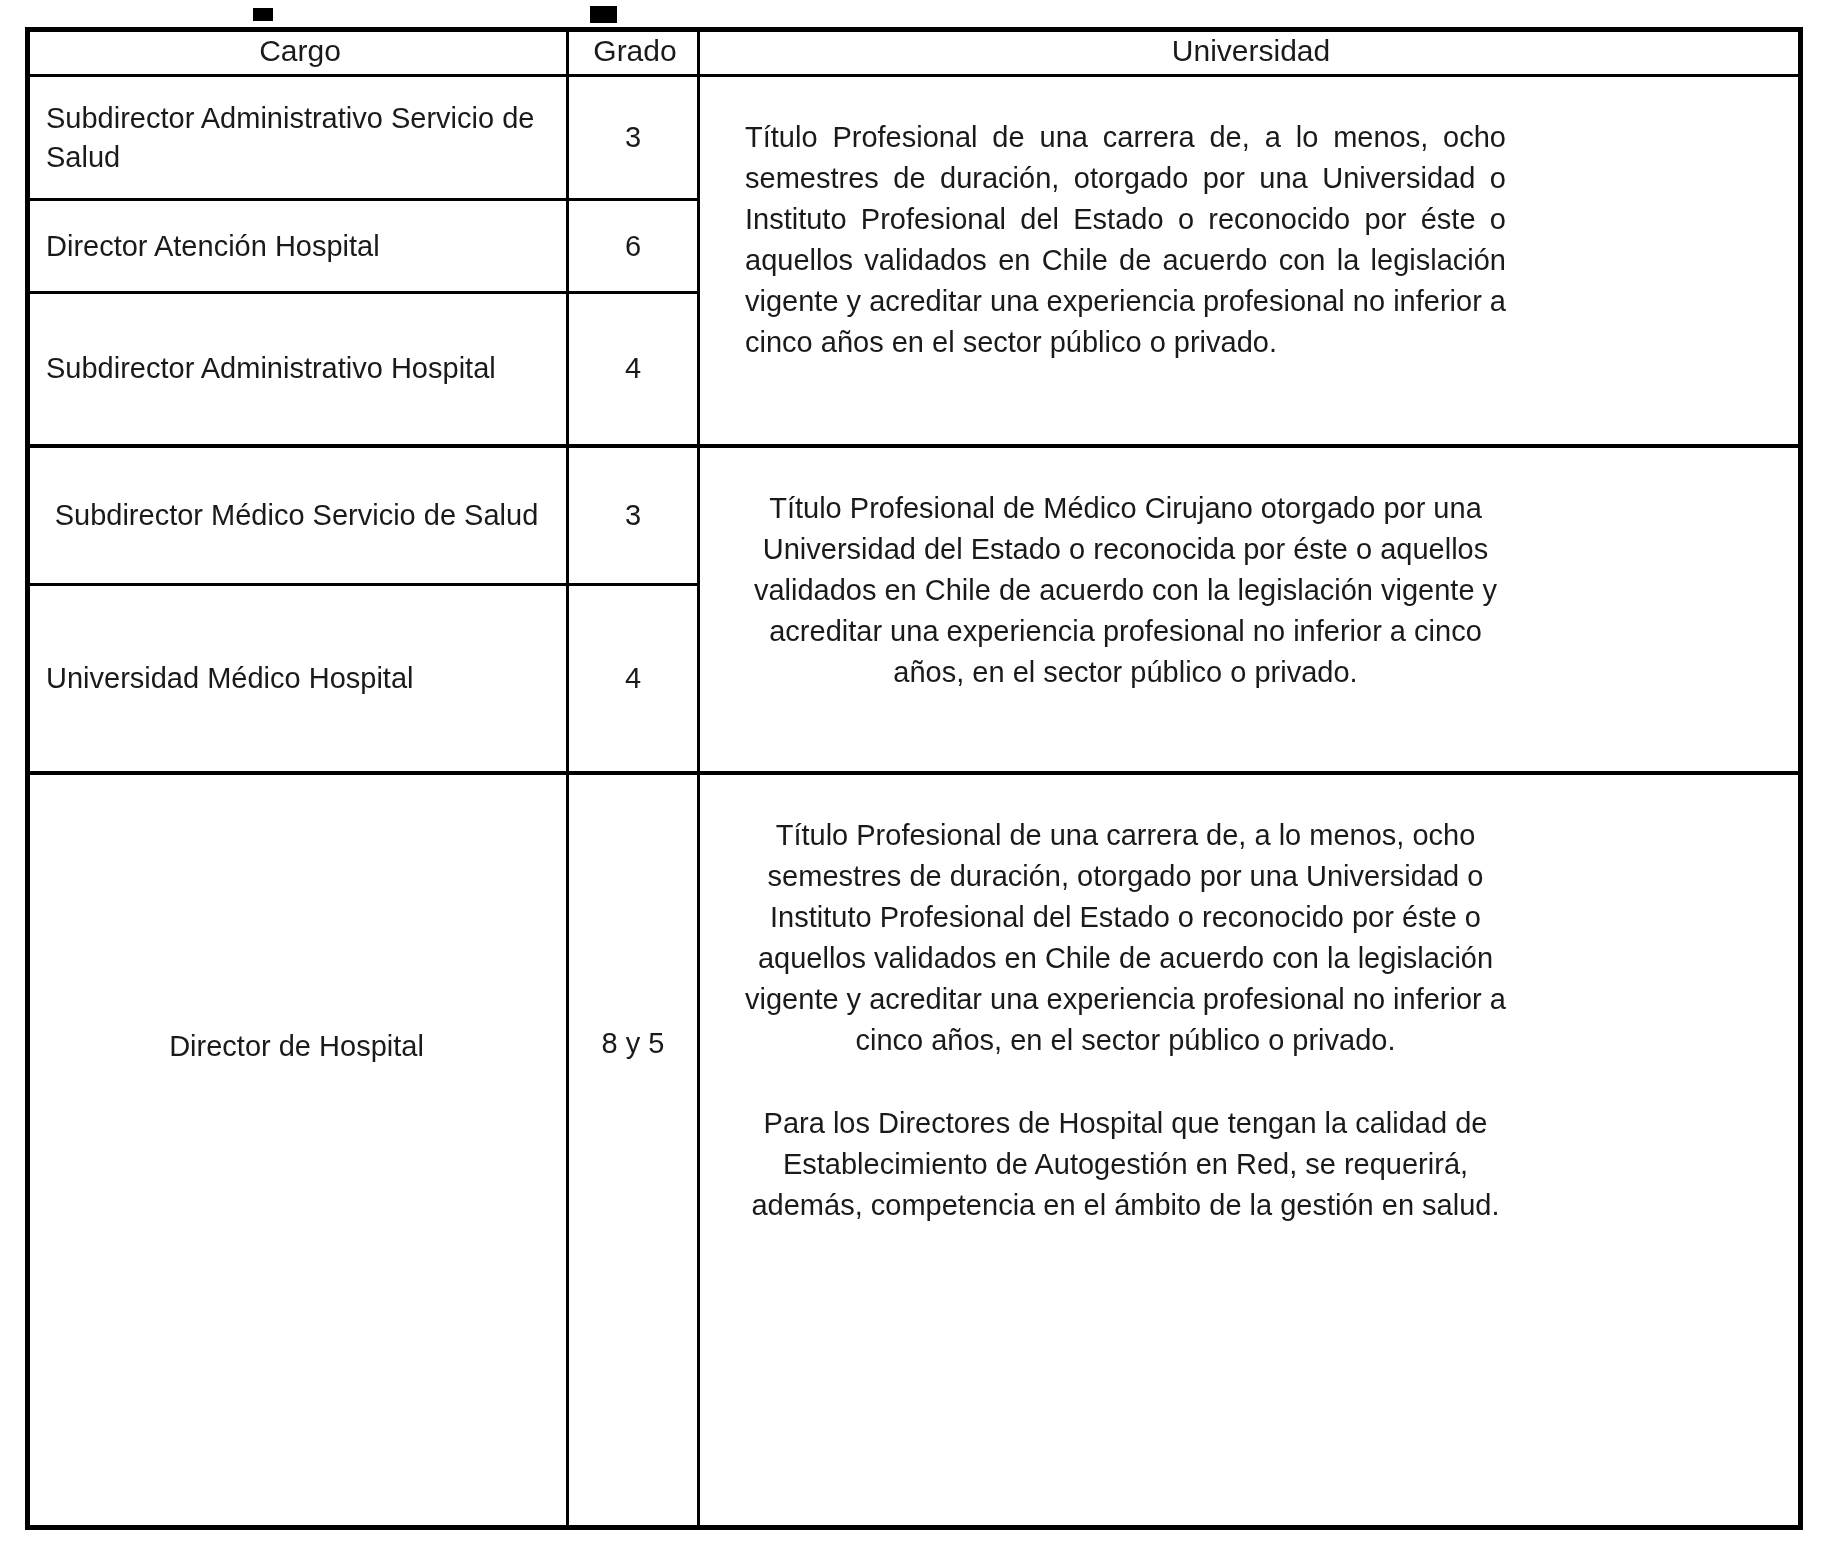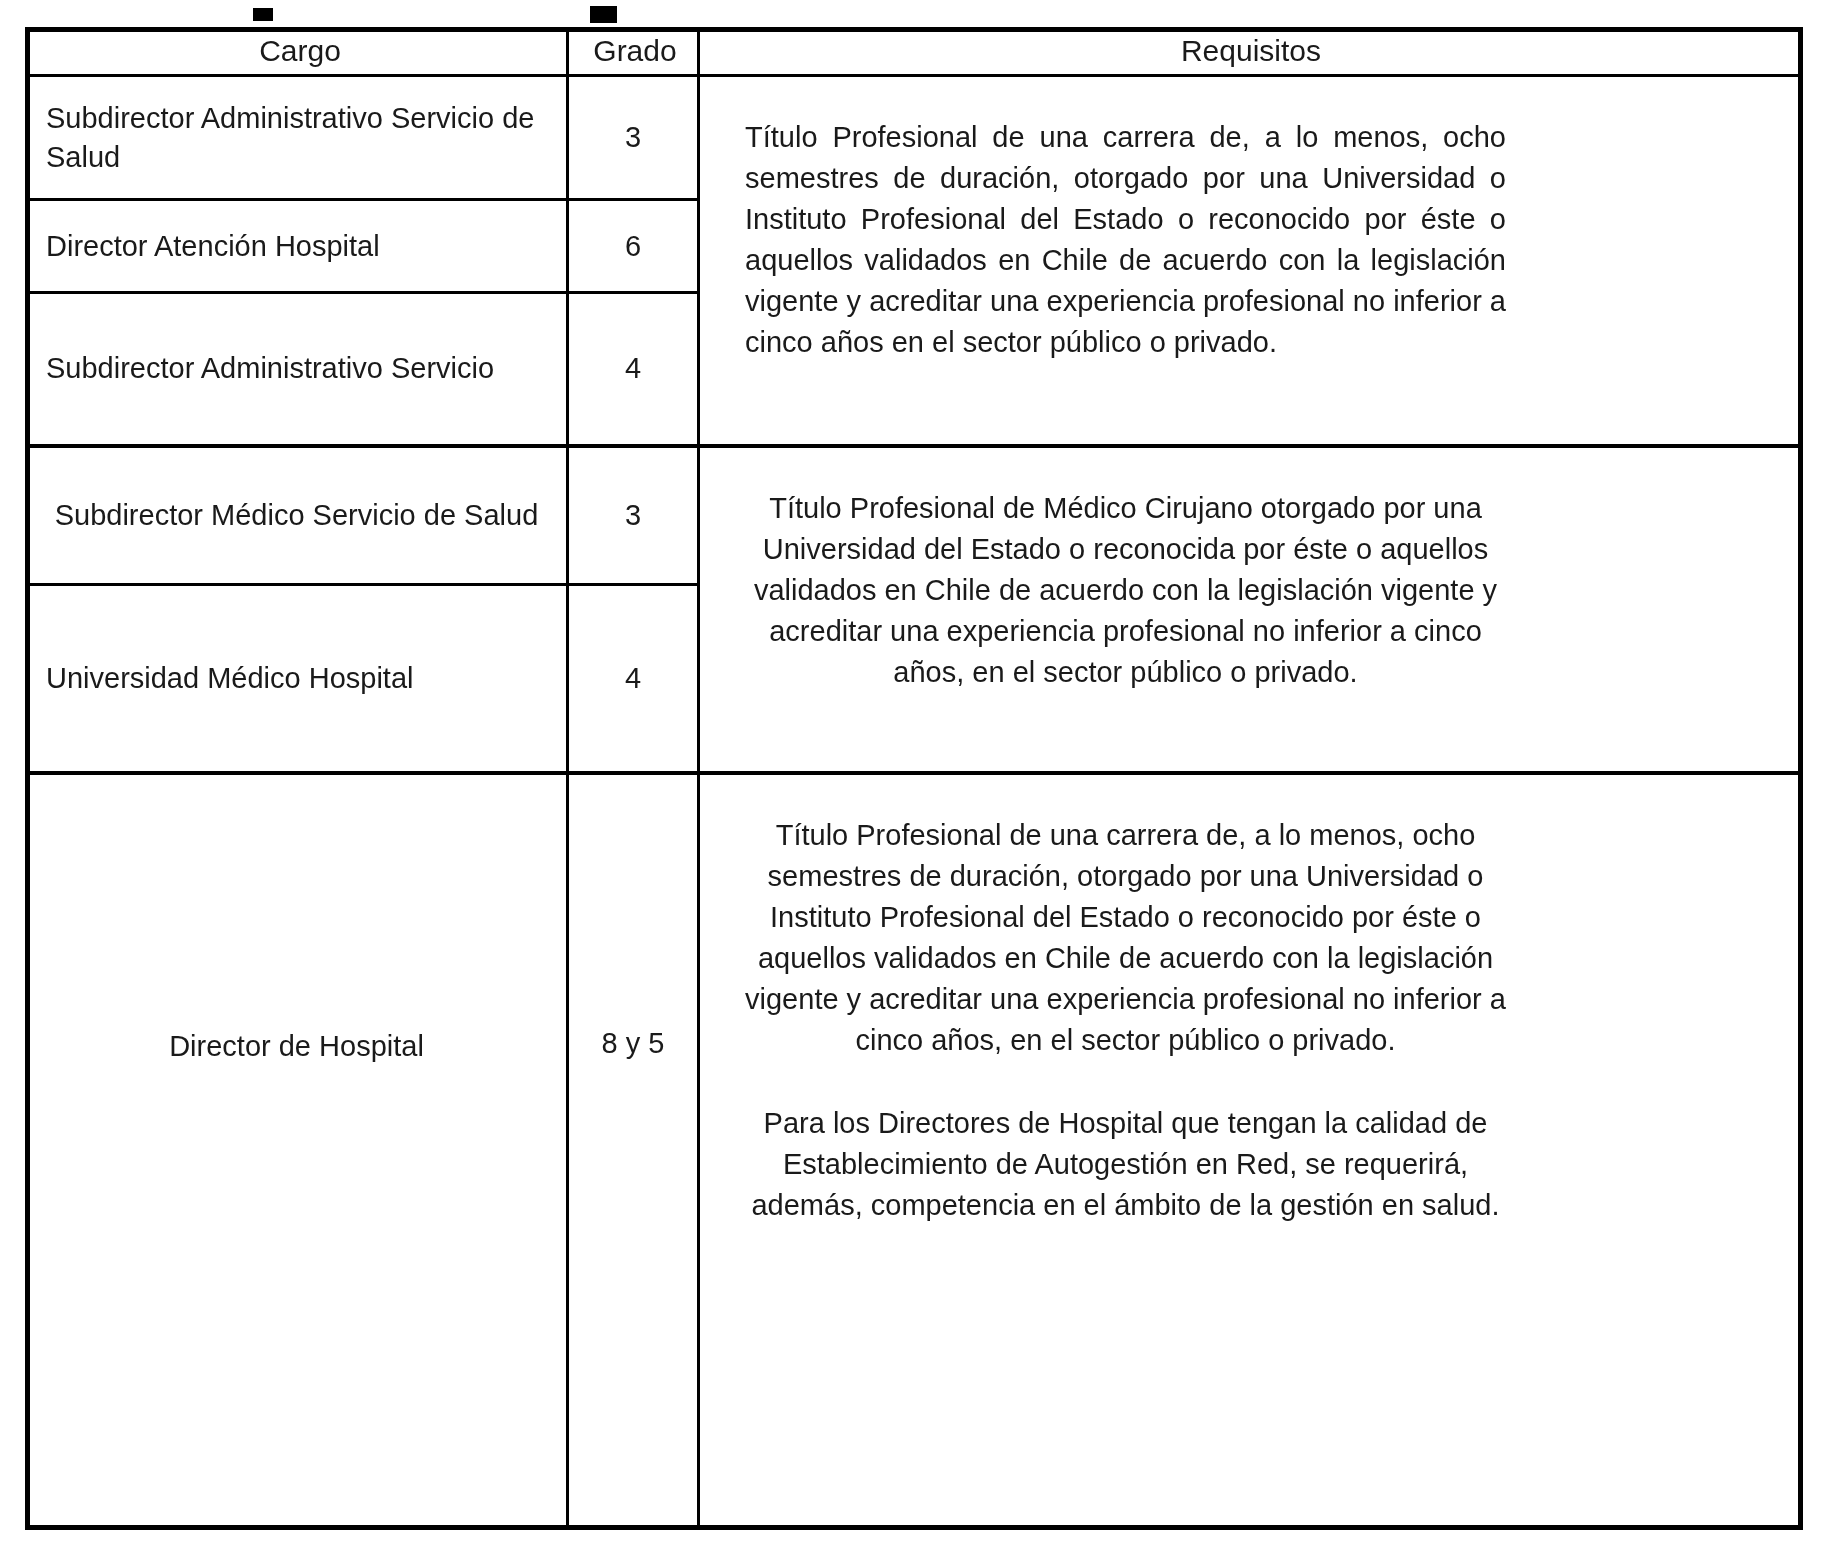--- a/index.html
+++ b/index.html
@@ -99,36 +99,36 @@
     <colgroup>
       <col class="col-cargo">
       <col class="col-grado">
       <col class="col-req">
     </colgroup>
 
     <tbody>
         <tr class="row-header">
       <th class="header-cell">Cargo</th>
       <th class="header-cell">Grado</th>
-      <th class="header-cell">Requisitos</th>
+      <th class="header-cell">Universidad</th>
     </tr>
 
     <tr class="row-1">
       <td class="cargo-cell">Subdirector Administrativo Servicio de Salud</td>
       <td class="grado-cell">3</td>
       <td class="req-cell" rowspan="3">
         <p>Título Profesional de una carrera de, a lo menos, ocho semestres de duración, otorgado por una Universidad o Instituto Profesional del Estado o reconocido por éste o aquellos validados en Chile de acuerdo con la legislación vigente y acreditar una experiencia profesional no inferior a cinco años en el sector público o privado.</p>
       </td>
     </tr>
     <tr class="row-2">
       <td class="cargo-cell">Director Atención Hospital</td>
       <td class="grado-cell">6</td>
     </tr>
     <tr class="row-3">
-      <td class="cargo-cell">Subdirector Administrativo Servicio</td>
+      <td class="cargo-cell">Subdirector Administrativo Hospital</td>
       <td class="grado-cell">4</td>
     </tr>
 
     <tr class="row-4 group-sep">
       <td class="cargo-cell">Subdirector Médico Servicio de Salud</td>
       <td class="grado-cell">3</td>
       <td class="req-cell" rowspan="2">
         <p>Título Profesional de Médico Cirujano otorgado por una Universidad del Estado o reconocida por éste o aquellos validados en Chile de acuerdo con la legislación vigente y acreditar una experiencia profesional no inferior a cinco años, en el sector público o privado.</p>
       </td>
     </tr>

